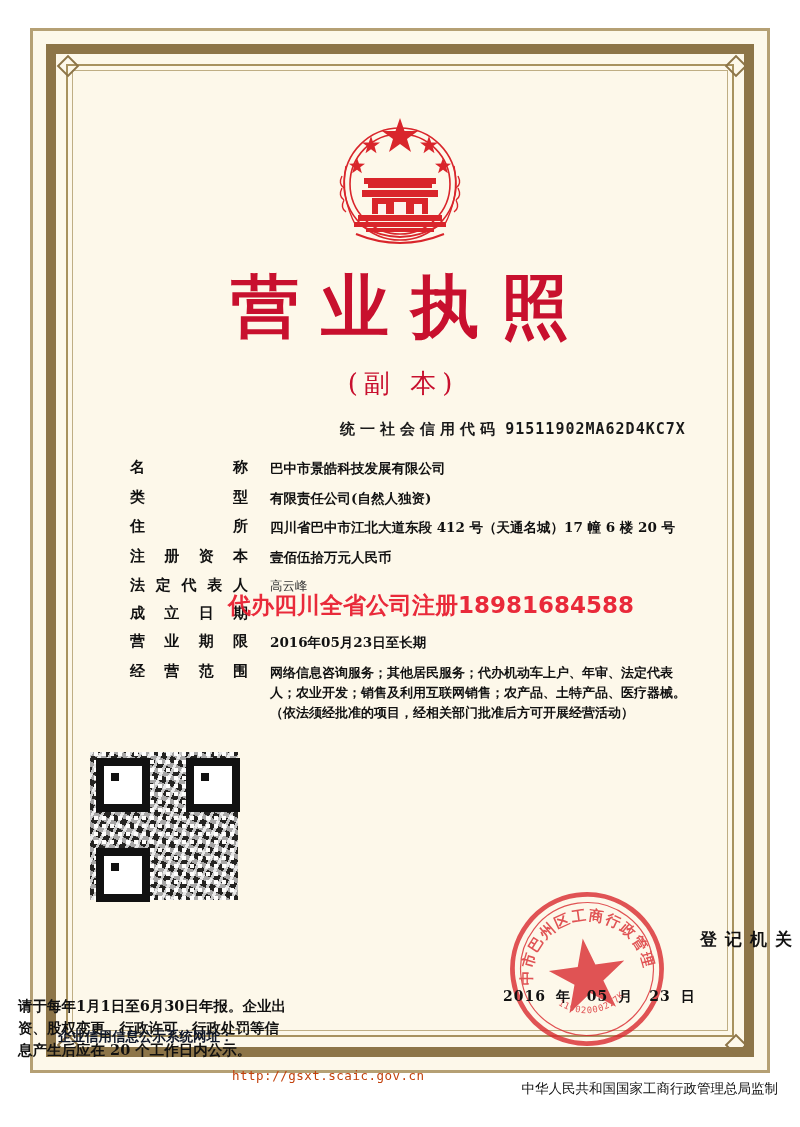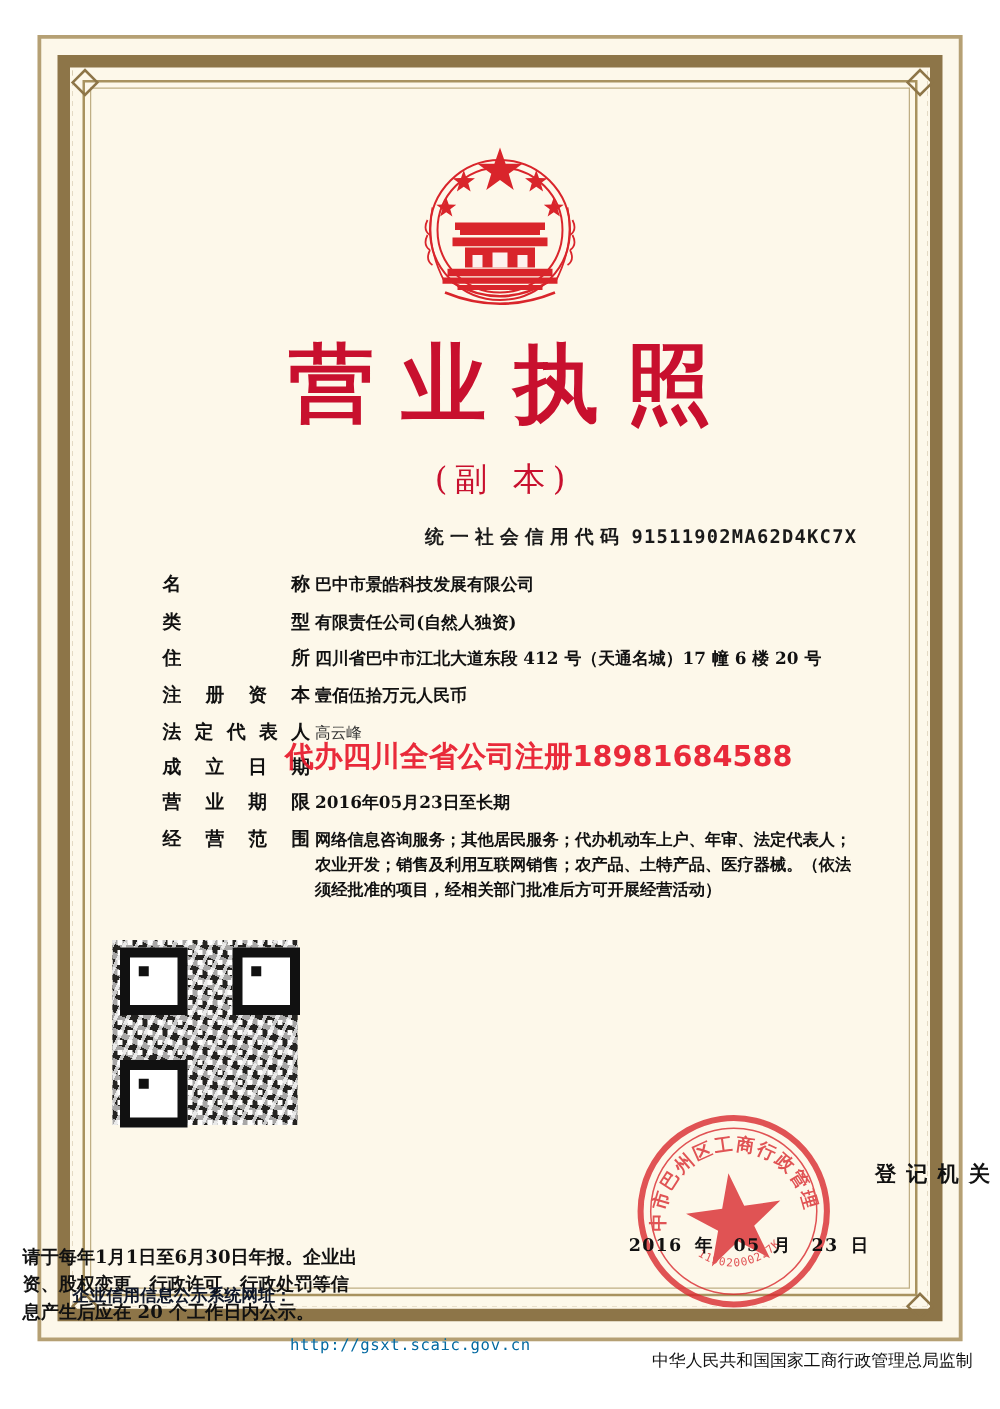--- a/index.html
+++ b/index.html
@@ -174,21 +174,21 @@
   }
   .label {
     width: 118px;
     flex: 0 0 118px;
     font-family: "DejaVu Serif", "Liberation Serif", serif;
     font-weight: bold;
     font-size: 15px;
     color: #111;
     text-align: justify;
     text-align-last: justify;
-    padding-right: 4px;
+    padding-right: 22px;
   }
   .value {
     flex: 1;
     font-family: "DejaVu Serif", "Liberation Serif", serif;
     font-size: 13.5px;
     font-weight: bold;
     color: #111;
     line-height: 1.45;
     padding-top: 1px;
   }
@@ -317,21 +317,21 @@
     font-size: 13.5px;
     color: #0f172a;
     font-weight: bold;
   }
   .site-url {
     position: absolute;
     left: 232px;
     top: 1068px;
     font-family: "DejaVu Sans Mono", "Liberation Mono", monospace;
     font-size: 12.5px;
-    color: #0369a1;
+    color: #c2410c;
     letter-spacing: .5px;
   }
   .authority {
     position: absolute;
     right: 22px;
     top: 1080px;
     font-family: "DejaVu Serif", "Liberation Serif", serif;
     font-size: 13.5px;
     color: #111;
   }

